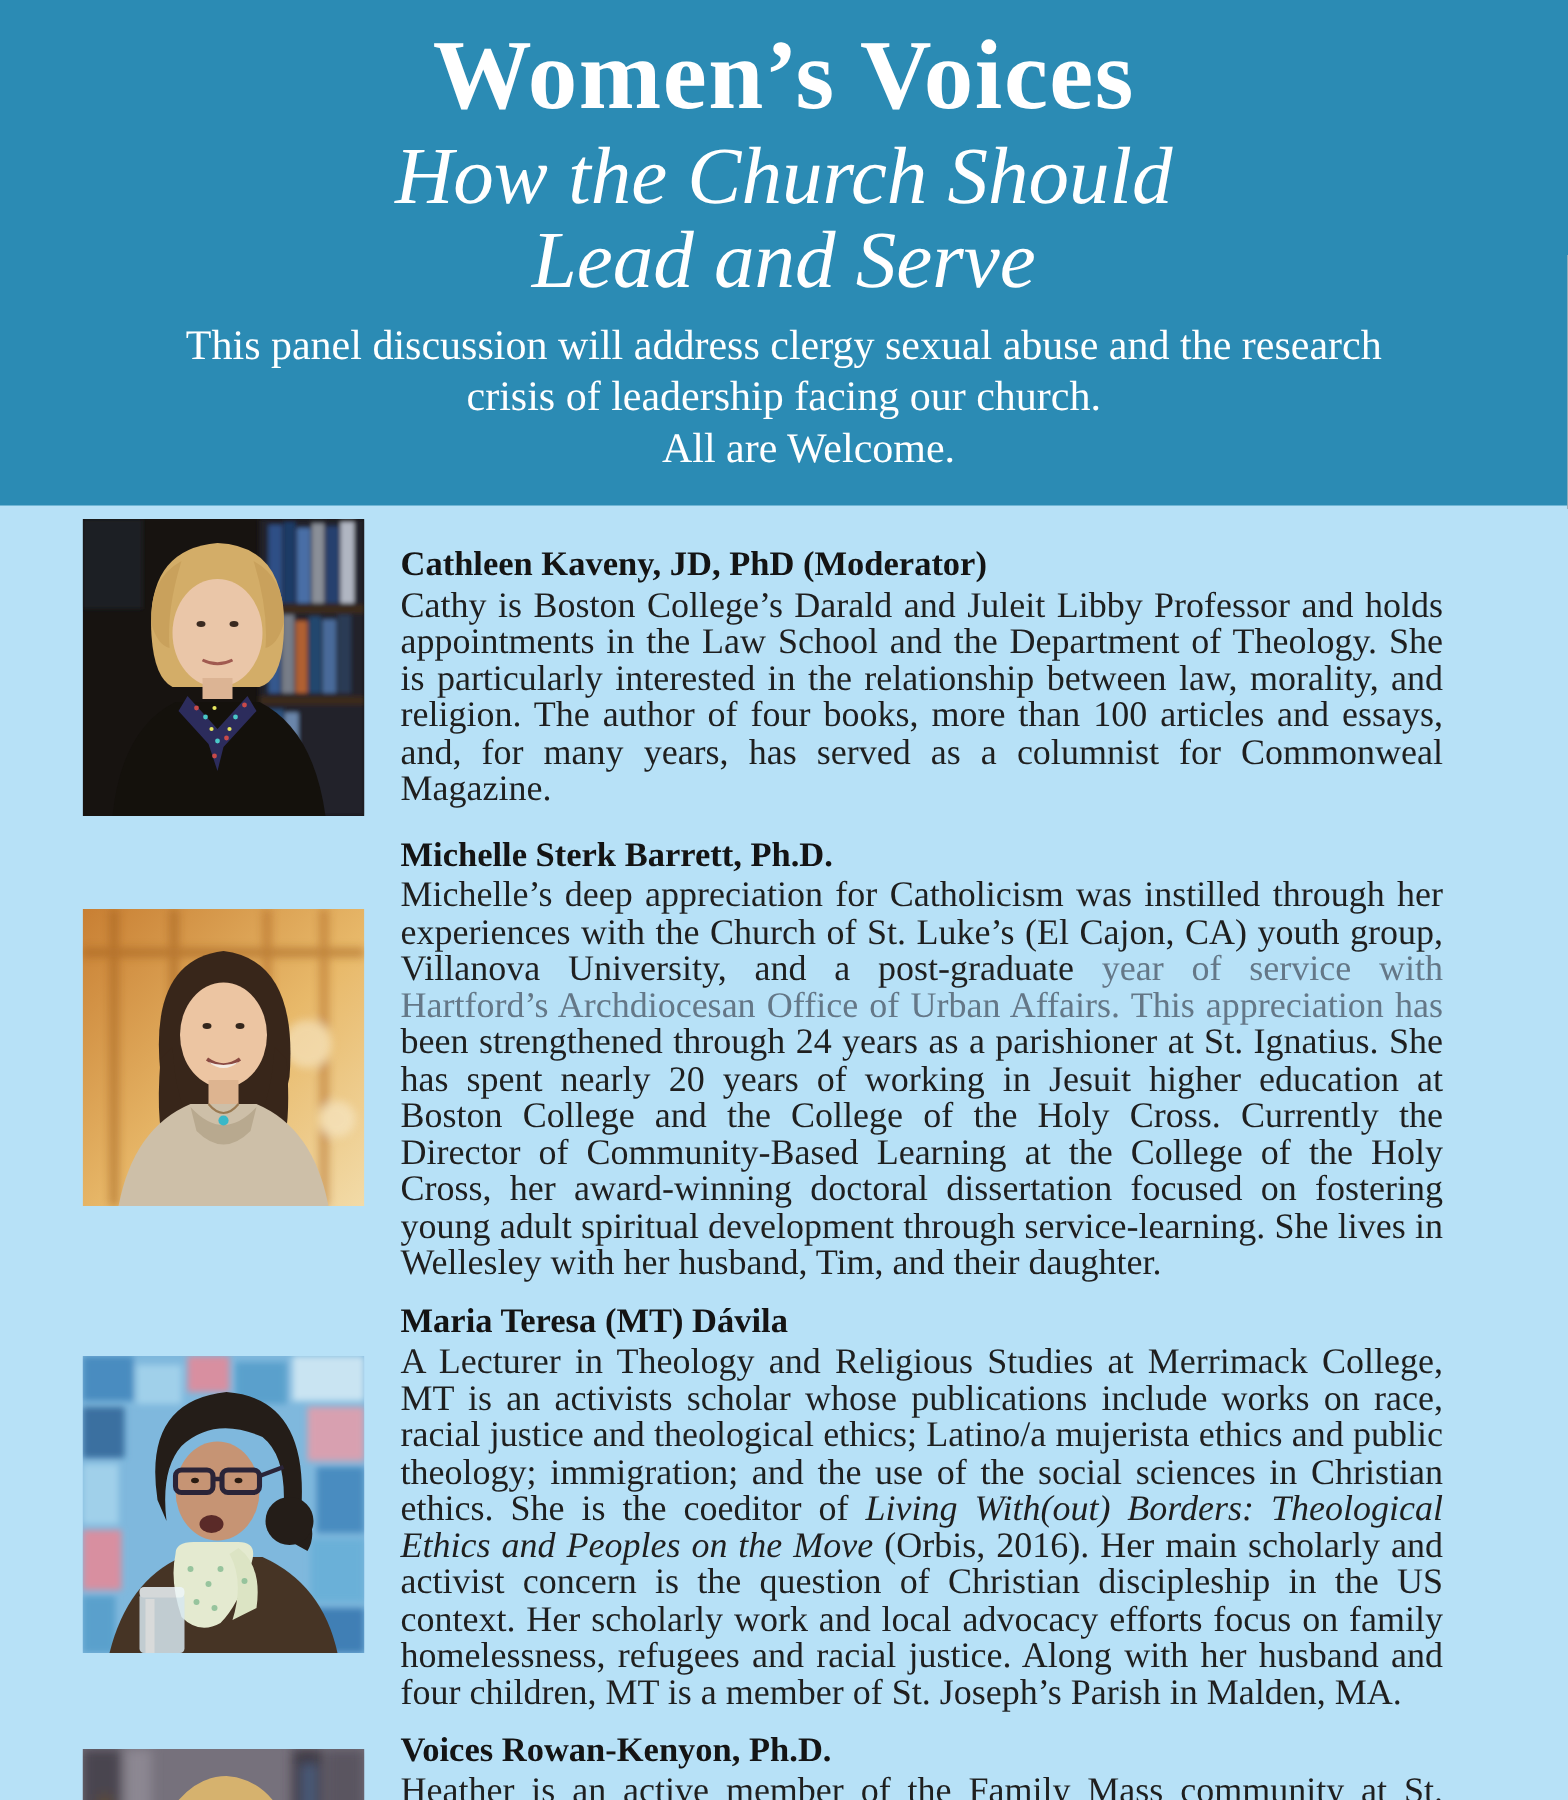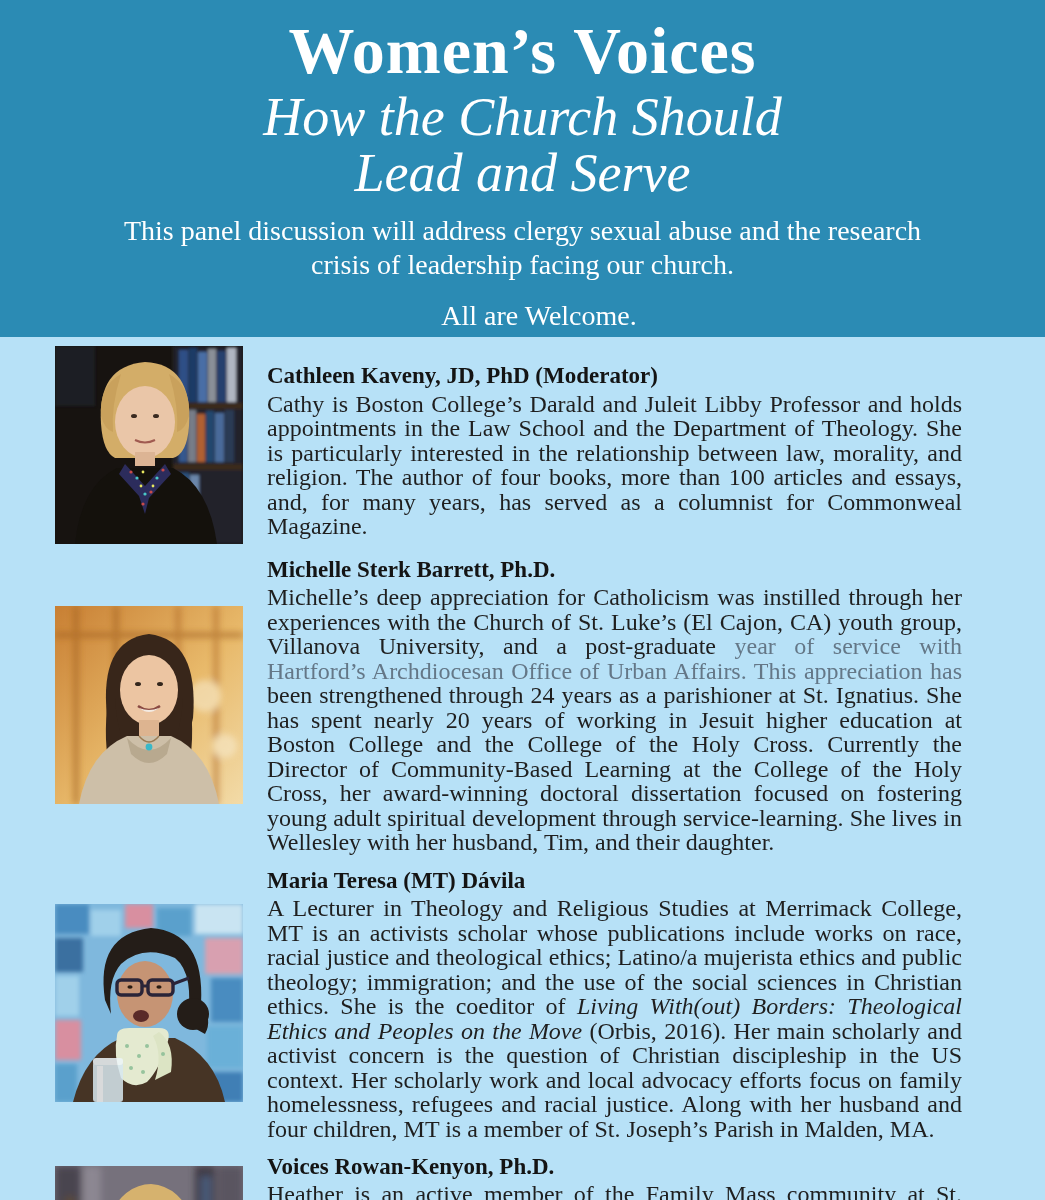--- a/index.html
+++ b/index.html
@@ -36,21 +36,21 @@
     margin-top: 4px;
   }
   .description {
     font-size: 28px;
     line-height: 1.22;
     max-width: 860px;
     margin: 12px auto 0;
   }
   .welcome {
     font-size: 28px;
-    margin-top: 18px;
+    margin-top: 2px;
     padding-left: 33px;
   }
   
   .speakers {
     padding: 9px 83px 0 55px;
   }
   .speaker-row {
     display: flex;
     gap: 24px;
     margin-bottom: 11px;

